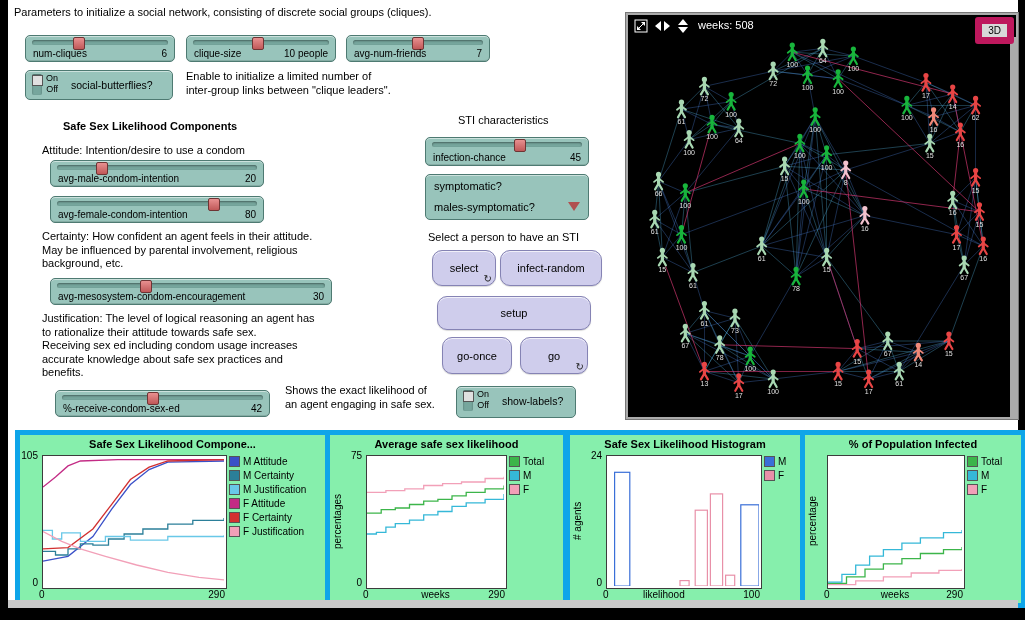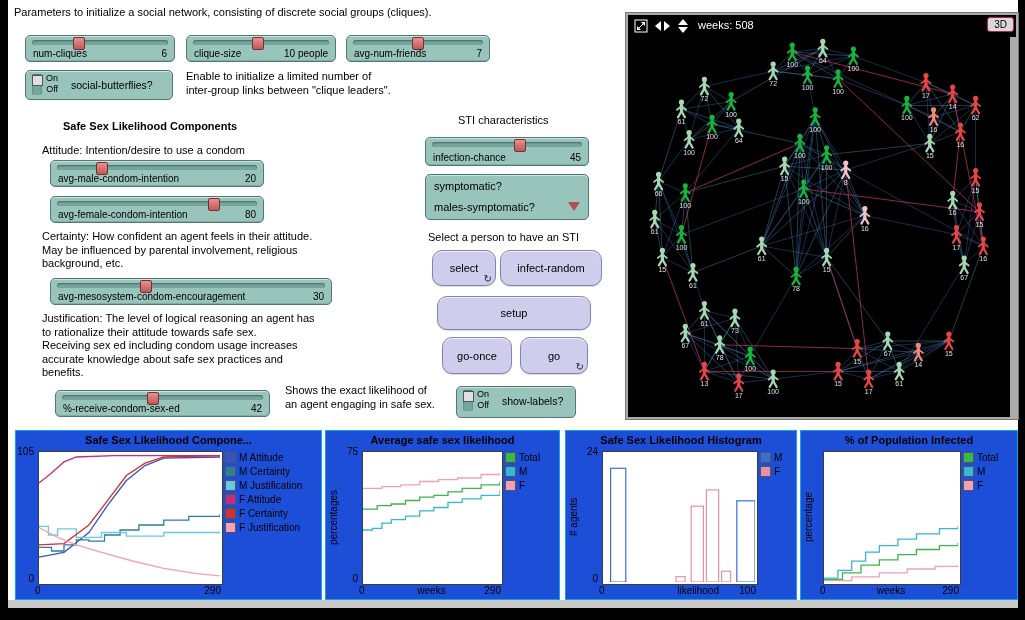--- a/index.html
+++ b/index.html
@@ -42,26 +42,26 @@
   .btn{position:absolute;background:#cfcdec;border:1px solid #8583b4;border-radius:10px;font-size:11px;
        display:flex;align-items:center;justify-content:center;
        box-shadow:inset 0 1px 0 rgba(255,255,255,.7), 0 1px 1px rgba(0,0,0,.15);cursor:default;}
   .btn .forever{position:absolute;right:3px;bottom:1px;font-size:10px;color:#222;}
 
   
   .view{position:absolute;left:617px;top:12px;width:388px;background:#ababab;border:1px solid #777;padding:2px;}
   .vbar{position:relative;height:22px;background:#000;}
   .vicon{position:absolute;top:4px;width:15px;height:14px;display:inline-block;}
   .vticks{position:absolute;left:70px;top:4px;font-size:11px;color:#fff;}
-  .v3d{position:absolute;right:2px;top:2px;background:#d8d8d8;border:1px solid #be185d;border-radius:3px;
+  .v3d{position:absolute;right:2px;top:2px;background:#d8d8d8;border:7px solid #be185d;border-radius:3px;
        font-size:10px;padding:1px 6px;color:#000;}
   #world-svg{display:block;background:#000;}
 
   
-  .plot{position:absolute;background:#1d4ed8;border:1px solid #0ea5e9;}
+  .plot{position:absolute;background:#86efac;border:5px solid #0ea5e9;}
   .plot-title{position:absolute;left:0;right:0;top:3px;text-align:center;font-size:11px;font-weight:bold;
        white-space:nowrap;overflow:hidden;}
   .plot-area{position:absolute;background:#fff;border:1px solid #3c3c3c;}
   .ytick{position:absolute;left:0;text-align:right;font-size:10px;}
   .xtick{position:absolute;font-size:10px;}
   .plot-ylab{position:absolute;left:2px;writing-mode:vertical-rl;transform:rotate(180deg);
        font-size:10px;display:flex;align-items:center;justify-content:center;}
   .plot-legend{position:absolute;font-size:10px;}
   .legrow{display:flex;align-items:center;margin-bottom:3px;}
   .legsw{width:9px;height:9px;border:1px solid #555;margin-right:3px;flex:none;}
@@ -913,21 +913,21 @@
             <rect x="73.0" y="124.6" width="9.1" height="5.4" fill="none" stroke="#e890a8" stroke-width="1.2"></rect>
             <rect x="88.2" y="54.2" width="12.2" height="75.8" fill="none" stroke="#e890a8" stroke-width="1.2"></rect>
             <rect x="103.4" y="37.9" width="12.2" height="92.1" fill="none" stroke="#e890a8" stroke-width="1.2"></rect>
             <rect x="118.6" y="119.2" width="9.1" height="10.8" fill="none" stroke="#e890a8" stroke-width="1.2"></rect>
           </svg></div>
         <div class="ytick" style="top: 15px; width: 32px;">24</div>
         <div class="ytick" style="top: 142px; width: 32px;">0</div>
         <div class="plot-ylab" style="top: 20px; height: 132px;"># agents</div>
         <div class="xtick" style="left: 33px; top: 154px; width: 30px;">0</div>
         <div class="xtick" style="left: 160px; top: 154px; width: 30px; text-align: right;">100</div>
-        <div class="xtick" style="left: 73px; top: 154px; width: 80px; text-align: right;">likelihood</div>
+        <div class="xtick" style="left: 73px; top: 154px; width: 80px; text-align: left;">likelihood</div>
         <div class="plot-legend" style="left: 194px; top: 21px; width: 32px;">
           <div class="legrow">
             <span class="legsw" style="background: rgb(58, 111, 216);"></span>
             <span>M</span>
           </div>
           <div class="legrow">
             <span class="legsw" style="background: rgb(232, 144, 168);"></span>
             <span>F</span>
           </div>
         </div>

